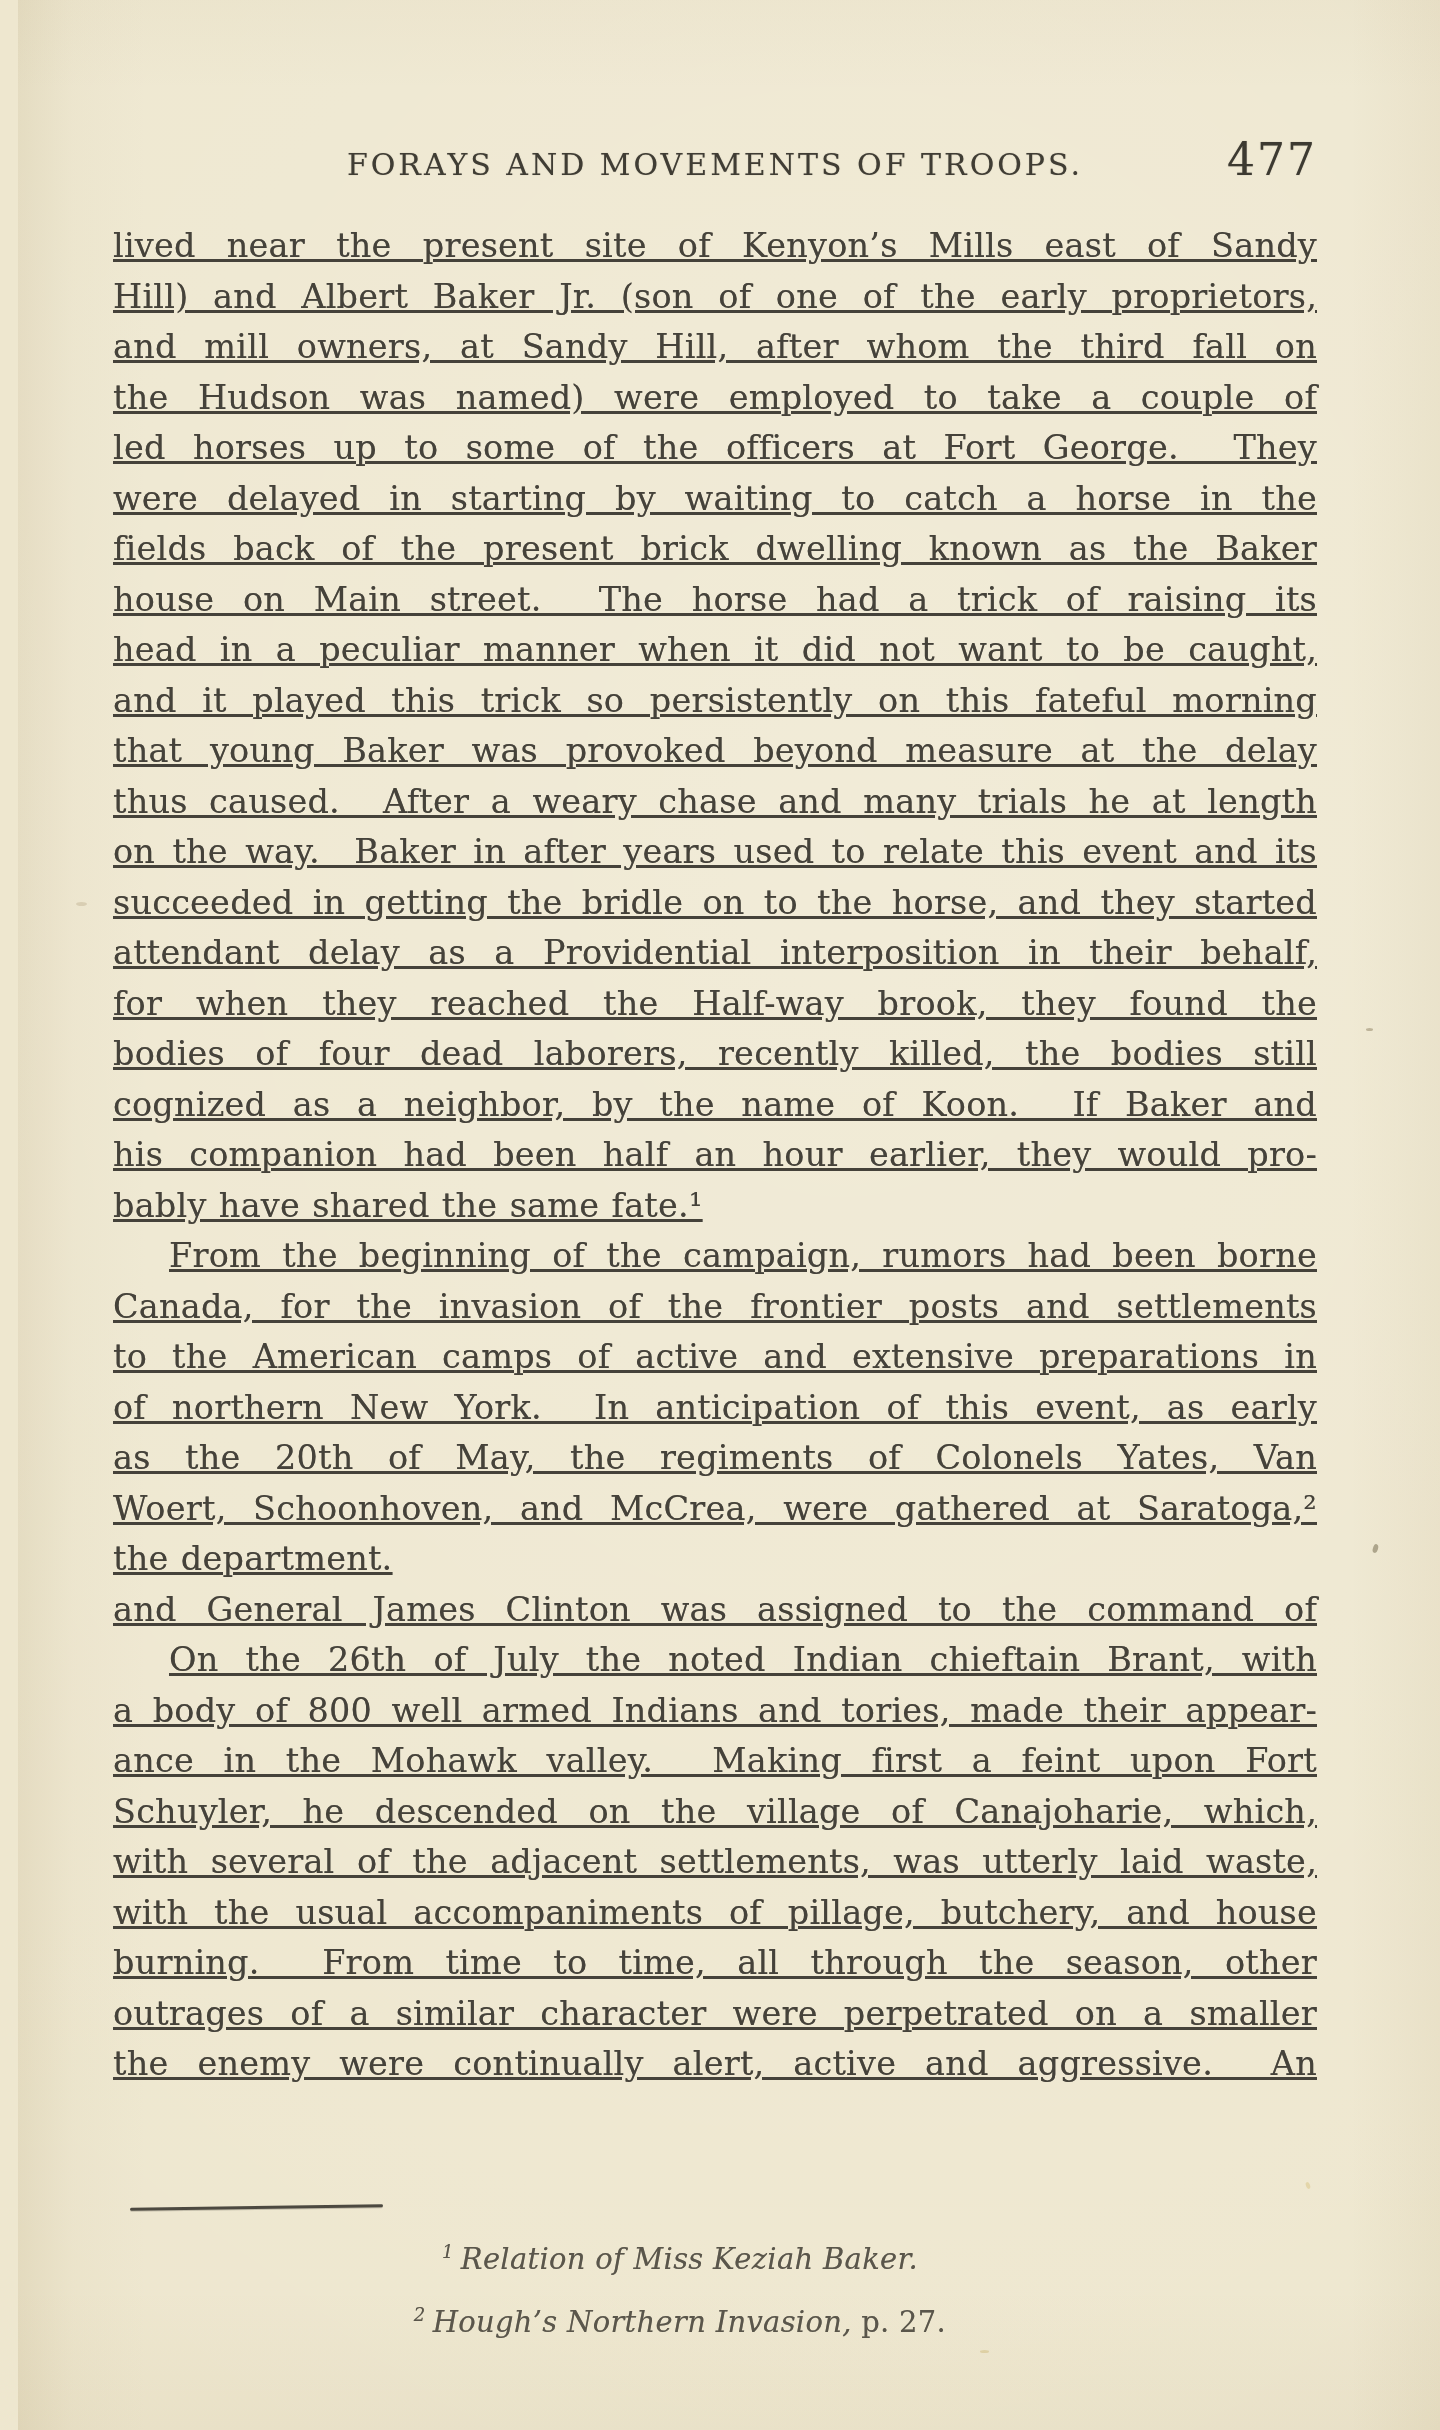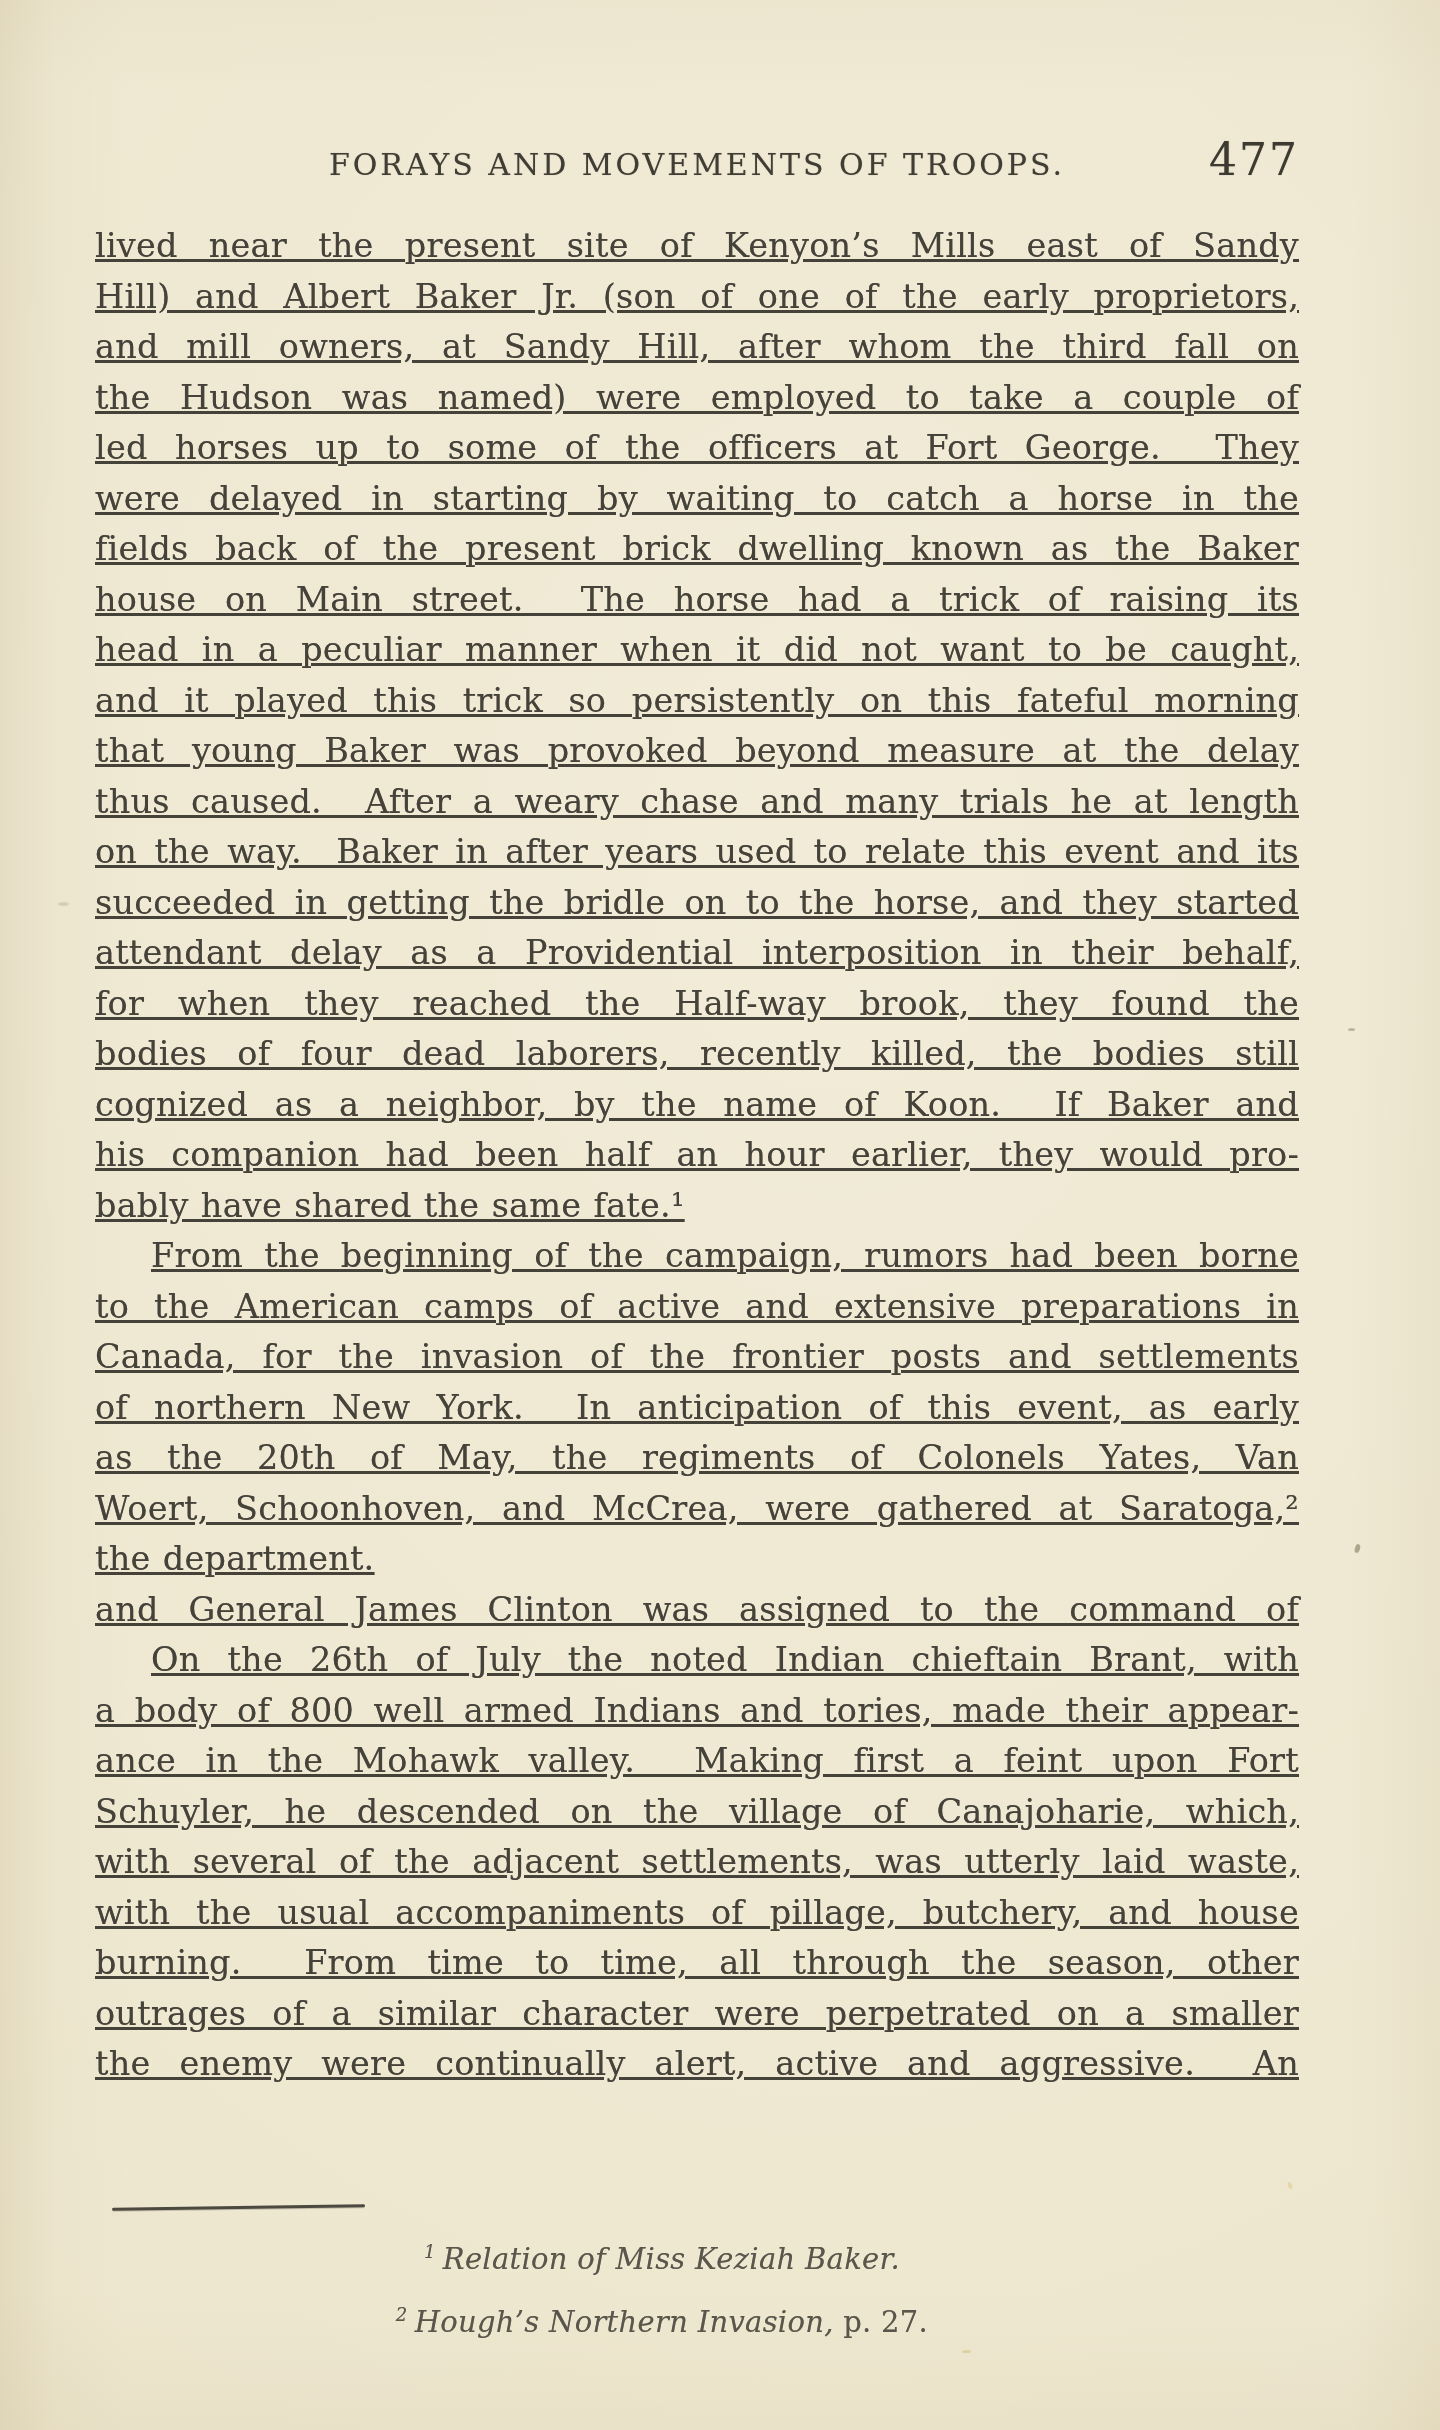--- a/index.html
+++ b/index.html
@@ -18,20 +18,21 @@
   }
   .page{
     position:absolute;inset:0;
     background:
       radial-gradient(160% 120% at 58% 35%, rgba(255,255,255,0.18), rgba(255,255,255,0) 62%),
       linear-gradient(90deg, rgba(150,125,70,0.12), rgba(150,125,70,0.03) 55px, rgba(150,125,70,0) 130px),
       linear-gradient(270deg, rgba(150,125,70,0.07), rgba(150,125,70,0) 90px),
       linear-gradient(0deg, rgba(150,125,70,0.06), rgba(150,125,70,0) 140px),
       linear-gradient(180deg, rgba(150,125,70,0.04), rgba(150,125,70,0) 90px),
       var(--paper);
+    margin-left: 18px;
   }
   
   .running-head{
     position:absolute;left:95px;top:138px;width:1204px;height:46px;
     color:var(--ink);
   }
   .running-head .title{
     position:absolute;left:50%;top:9px;transform:translateX(-50%);
     font-size:30px;letter-spacing:3px;white-space:nowrap;
     color:#403d34;
@@ -125,22 +126,22 @@
       <div class="line">attendant delay as a Providential interposition in their behalf,</div>
       <div class="line">for when they reached the Half-way brook, they found the</div>
       <div class="line">bodies of four dead laborers, recently killed, the bodies still</div>
       <div class="line">cognized as a neighbor, by the name of Koon.  If Baker and</div>
       <div class="line">his companion had been half an hour earlier, they would pro-</div>
       <div class="line short">bably have shared the same fate.¹</div>
     </section>
 
     <section class="paragraph">
       <div class="line indent">From the beginning of the campaign, rumors had been borne</div>
+      <div class="line">Canada, for the invasion of the frontier posts and settlements</div>
       <div class="line">to the American camps of active and extensive preparations in</div>
-      <div class="line">Canada, for the invasion of the frontier posts and settlements</div>
       <div class="line">of northern New York.  In anticipation of this event, as early</div>
       <div class="line">as the 20th of May, the regiments of Colonels Yates, Van</div>
       <div class="line">Woert, Schoonhoven, and McCrea, were gathered at Saratoga,²</div>
       <div class="line short">the department.</div>
       <div class="line">and General James Clinton was assigned to the command of</div>
     </section>
 
     <section class="paragraph">
       <div class="line indent">On the 26th of July the noted Indian chieftain Brant, with</div>
       <div class="line">a body of 800 well armed Indians and tories, made their appear-</div>

